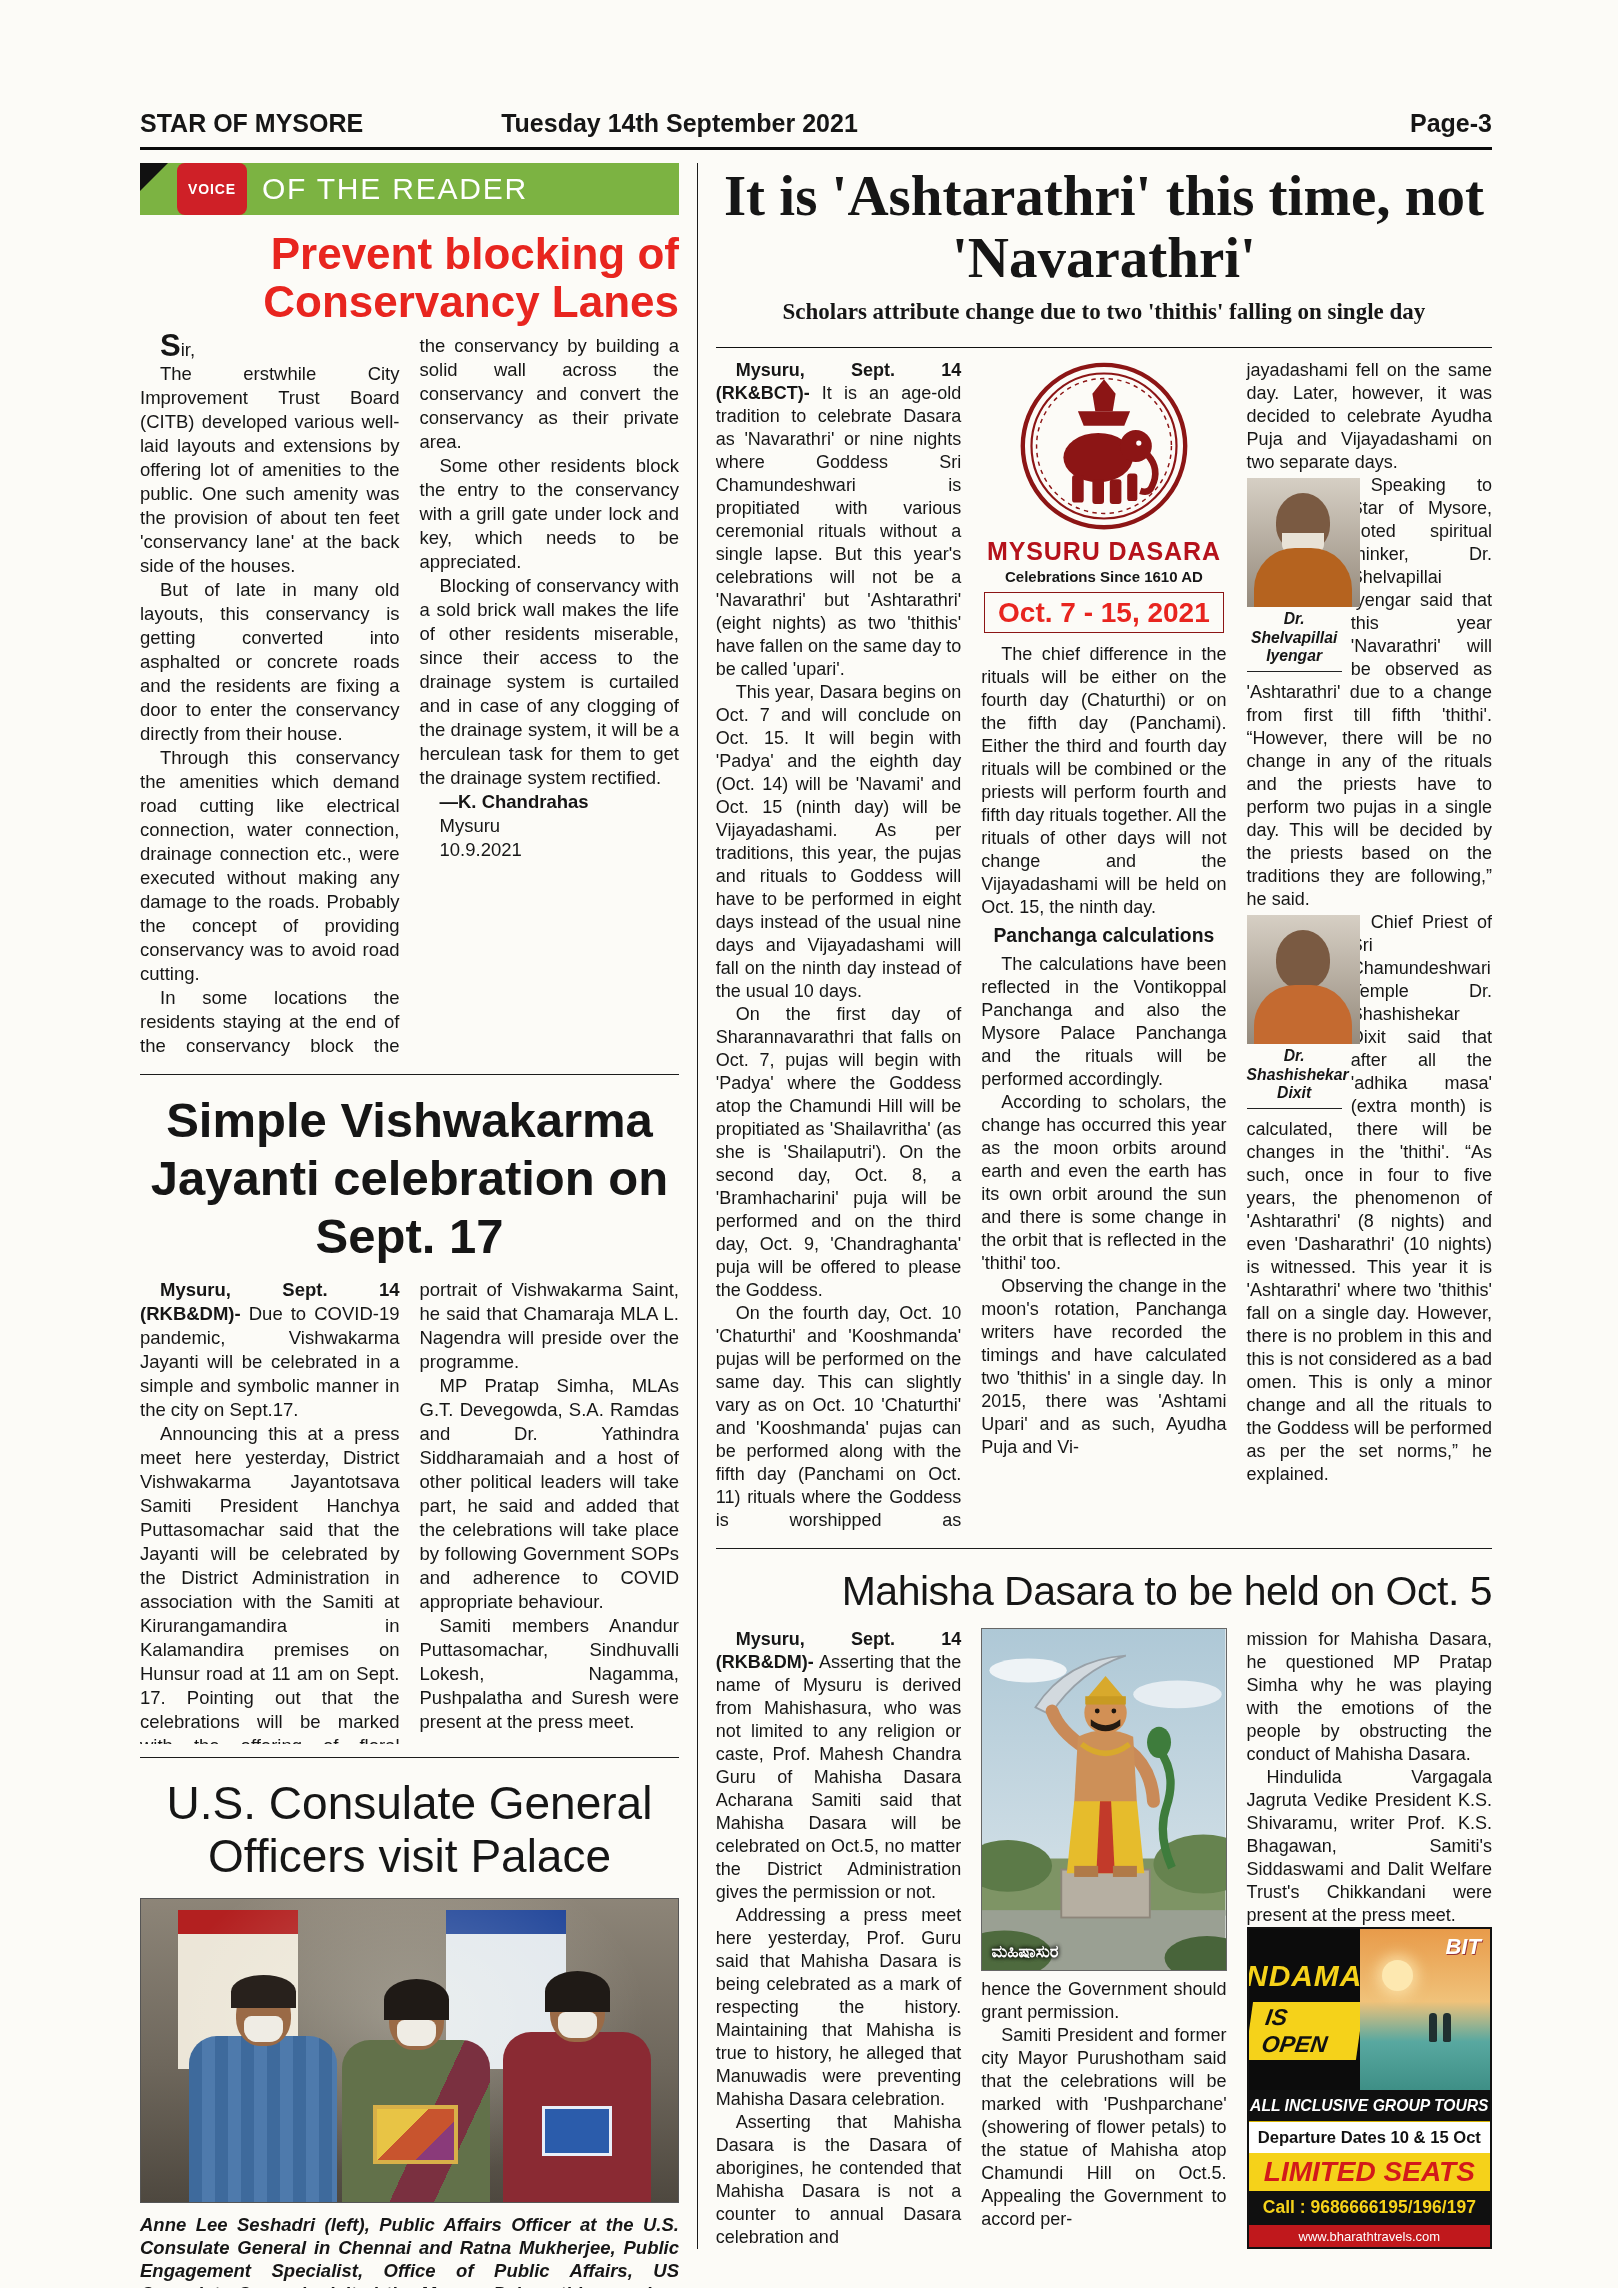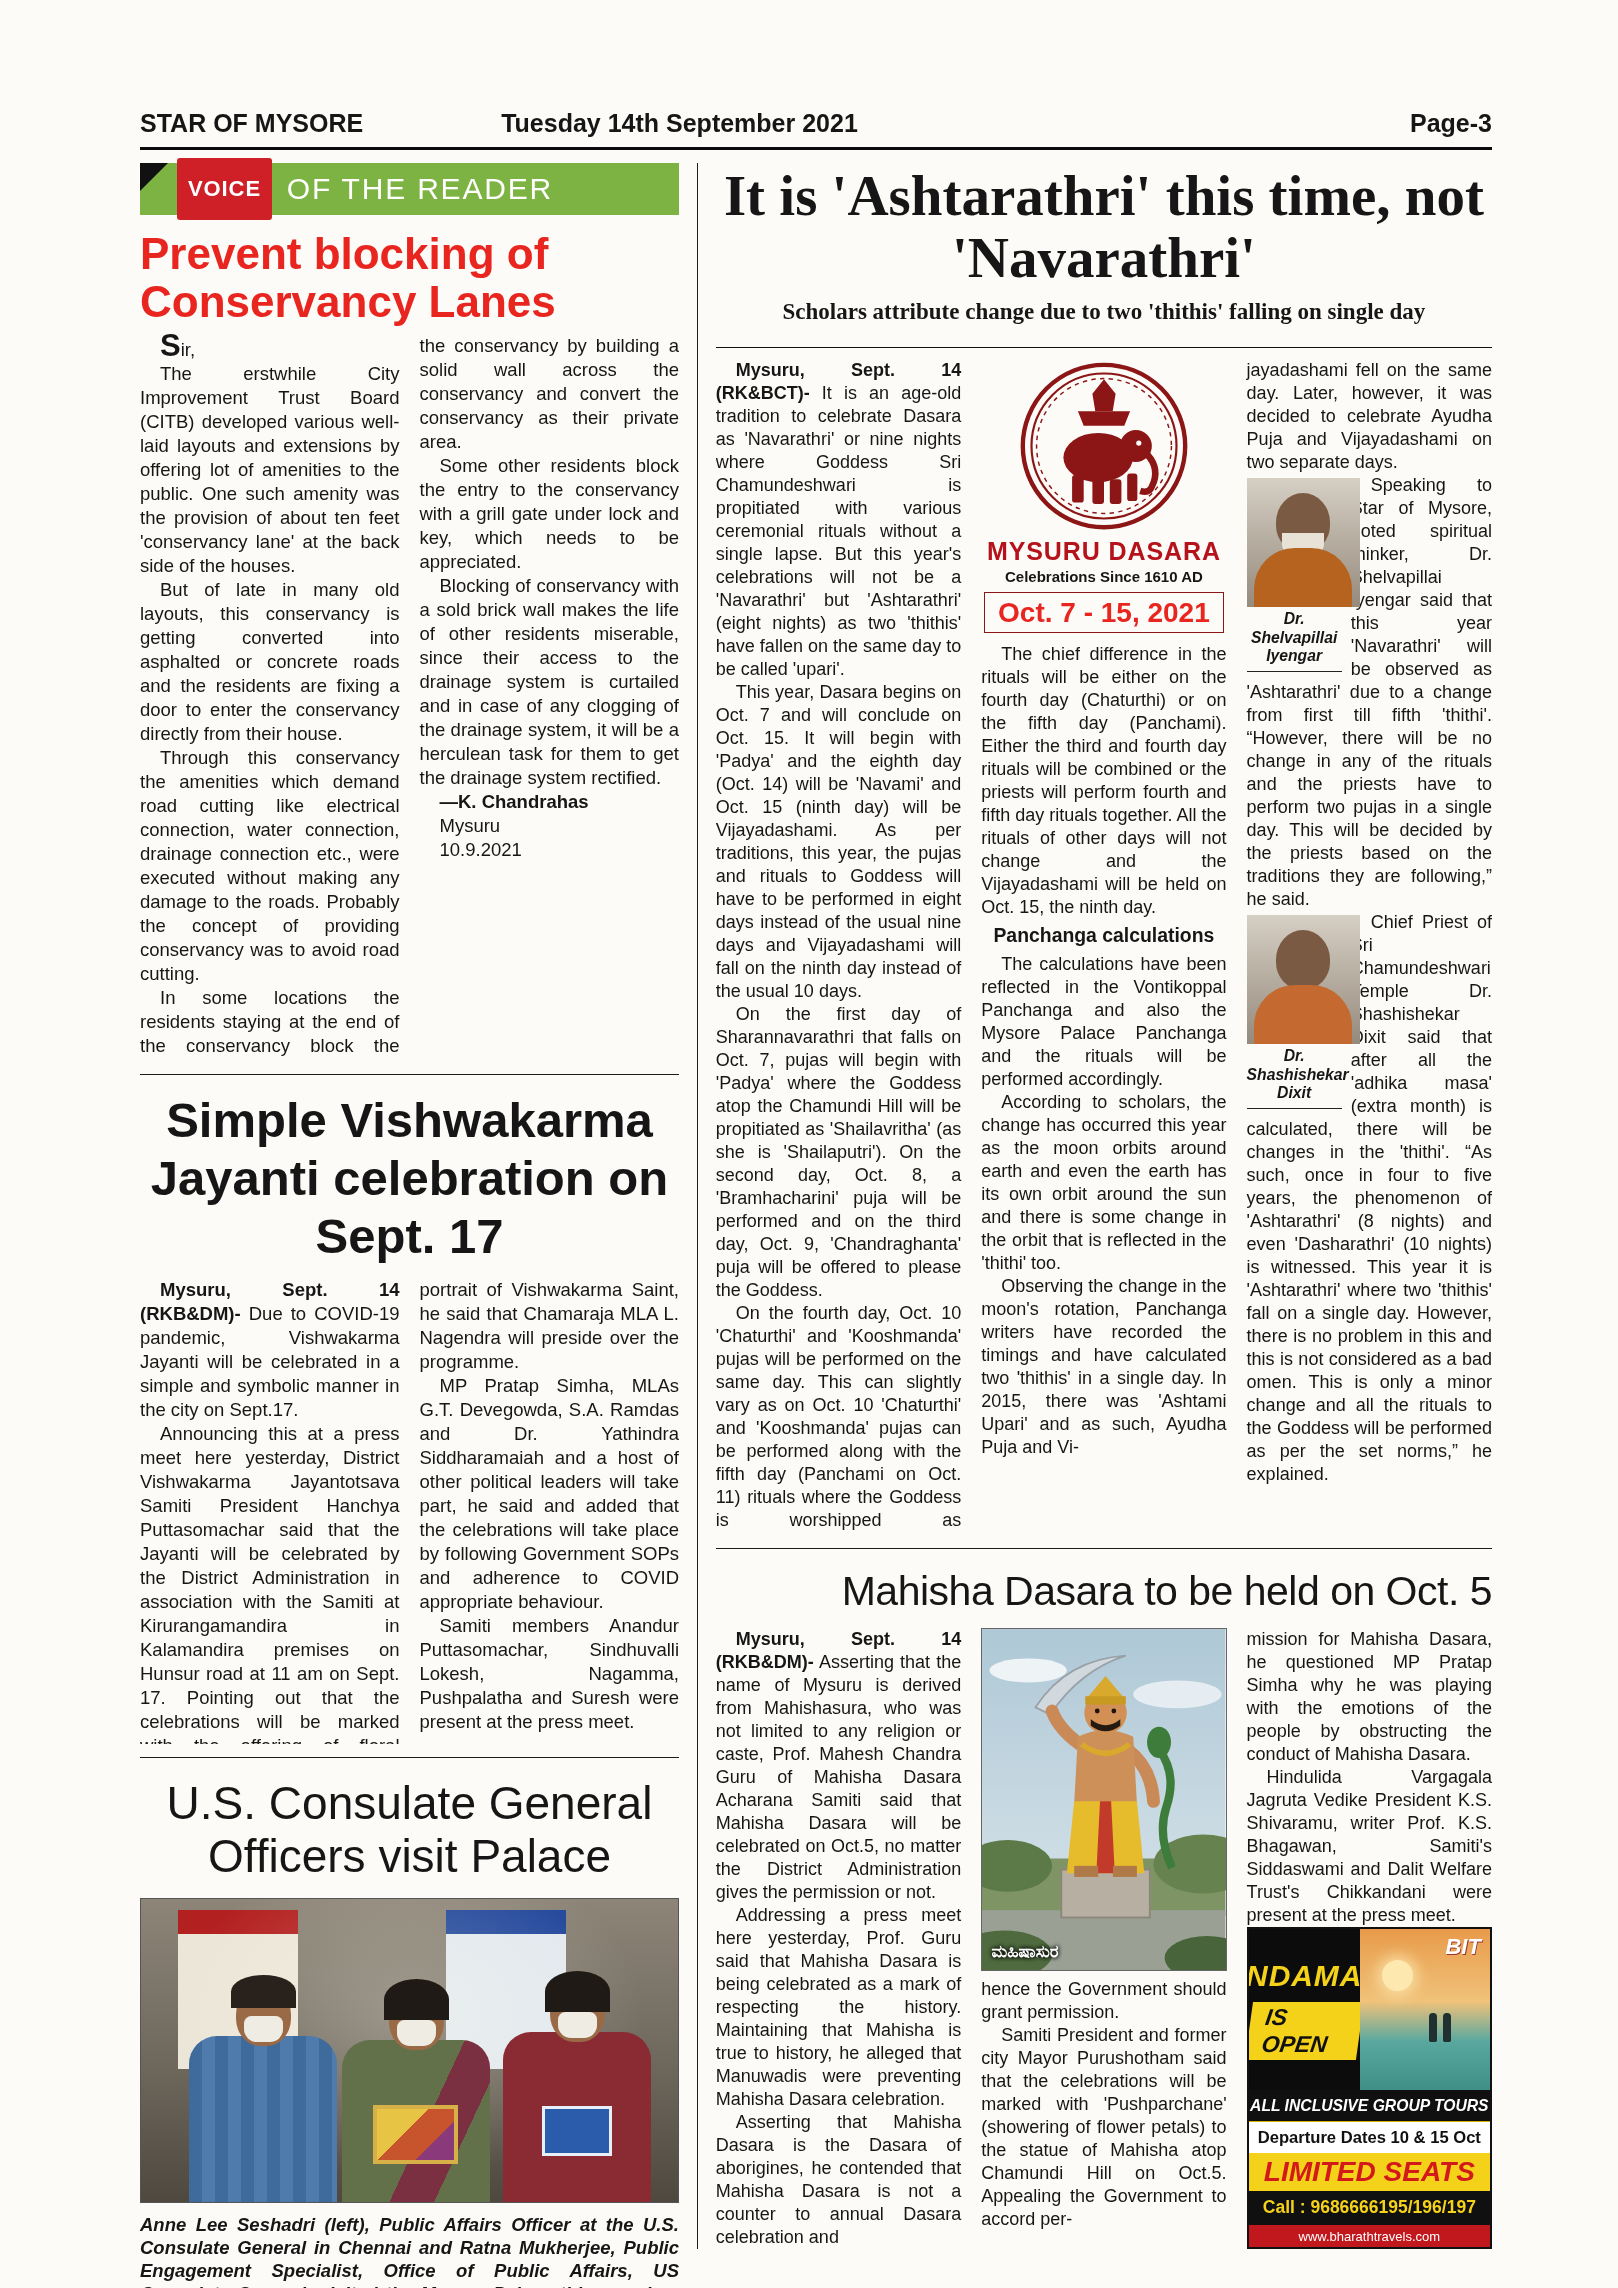--- a/index.html
+++ b/index.html
@@ -20,24 +20,24 @@
   
   .bodytext p{font-size:18.5px;line-height:24px;text-align:justify;text-indent:20px}
   .bodytext p.cont{text-indent:0}
   .dateline{font-weight:bold}
   .ash-body p,.mah-body p{font-size:18px;line-height:23px}
   
   .voice-banner{position:relative;background:#7cb342;display:flex;align-items:center;gap:14.8px;
                 height:52px;padding:0 14.8px 0 37px}
   .voice-banner::before{content:"";position:absolute;left:0;top:0;
                 border-top:28px solid #111;border-right:28px solid transparent}
-  .voice-badge{background:#cf2027;color:#fff;font-weight:bold;font-size:22px;padding:18px 11px;
-               border-radius:3px;letter-spacing:0.9px}
+  .voice-badge{background:#cf2027;color:#fff;font-weight:bold;font-size:14px;padding:18px 11px;
+               border-radius:8px;letter-spacing:0.9px}
   .voice-title{color:#fff;font-size:30px;letter-spacing:1.8px}
-  .letter-headline{color:#e8251f;font-weight:bold;font-size:44px;line-height:1.08;text-align:left;
+  .letter-headline{color:#e8251f;font-weight:bold;font-size:44px;line-height:1.08;text-align:right;
                    margin:14.8px 0 9.2px}
   .salutation{font-size:18.5px;line-height:24px}
   .salutation::first-letter{font-size:31px;font-weight:bold}
   .letter-body{display:flex;gap:20px;height:727px;overflow:hidden}
   .letter-col{flex:1;min-width:0}
   .sig{text-align:right;font-weight:bold;font-size:18.5px;line-height:24px;text-indent:0}
   .sig-line{font-size:18.5px;line-height:24px;text-indent:0}
   
   .vish-headline{font-size:49px;font-weight:bold;text-align:center;line-height:1.18;margin:3.7px 0 13px}
   .vish-body{display:flex;gap:20px;height:466px;overflow:hidden}

